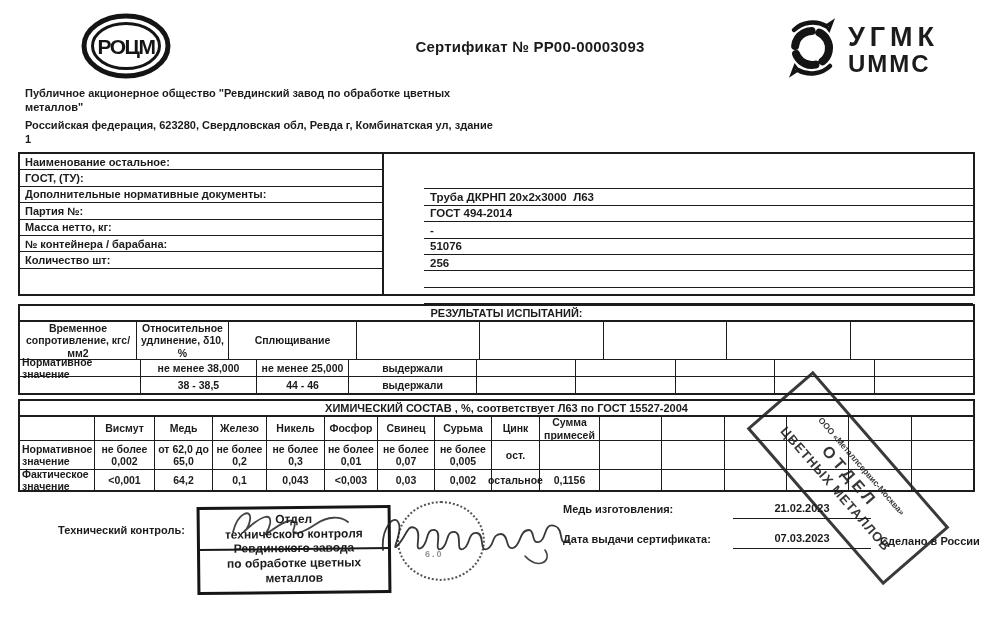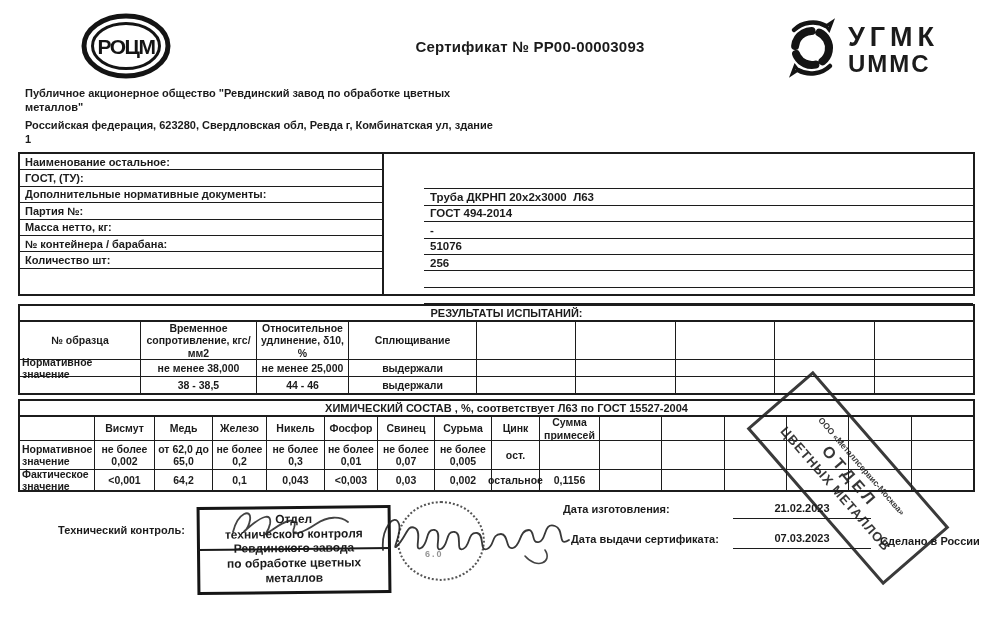--- a/index.html
+++ b/index.html
@@ -65,21 +65,21 @@
   .otk-strike { position:absolute; left:-2px; right:-2px; top:39px; border-top:2.2px solid #1a1a1a; }
   .circle-stamp { position:absolute; left:397px; top:501px; width:88px; height:80px; border:2.5px dotted #2b2b2b;
                   border-radius:50%; opacity:.8; }
   .circle-mark { position:absolute; left:26px; top:46px; font-size:9px; font-weight:700; opacity:.6; letter-spacing:2px; }
   .sig-svg { position:absolute; left:375px; top:498px; z-index:3; }
   .otk-sig-svg { position:absolute; left:228px; top:502px; z-index:3; }
 
   .date-label-1 { position:absolute; left:563px; top:503px; font-size:11px; font-weight:700; }
   .date-value-1 { position:absolute; left:733px; top:502px; width:138px; height:17px; text-align:center;
                   font-size:11px; font-weight:700; border-bottom:1.6px solid #1c1c1c; }
-  .date-label-2 { position:absolute; left:563px; top:533px; font-size:11px; font-weight:700;margin-left:8px; }
+  .date-label-2 { position:absolute; left:563px; top:533px; font-size:11px; font-weight:700; }
   .date-value-2 { position:absolute; left:733px; top:532px; width:138px; height:17px; text-align:center;
                   font-size:11px; font-weight:700; border-bottom:1.6px solid #1c1c1c; }
   .made-in { position:absolute; left:880px; top:535px; font-size:11px; font-weight:700; }
 
   .diag-stamp { position:absolute; left:744px; top:434px; width:208px; height:88px; border:3px solid #1f1f1f;
                 transform:rotate(49deg); transform-origin:center; display:flex; flex-direction:column;
                 align-items:center; justify-content:center; gap:2px; opacity:.88; z-index:4; }
   .diag-stamp .d1 { font-size:8.5px; font-weight:700; white-space:nowrap; }
   .diag-stamp .d2 { font-size:16px; font-weight:800; letter-spacing:4px; }
   .diag-stamp .d3 { font-size:13px; font-weight:800; letter-spacing:1px; white-space:nowrap; }
@@ -141,21 +141,20 @@
       <div class="irow">51076</div>
       <div class="irow">256</div>
       <div class="irow"></div>
       <div class="irow"></div>
     </div>
   </div>
 
   <div class="tbl results">
     <div class="tbl-title">РЕЗУЛЬТАТЫ ИСПЫТАНИЙ:</div>
     <div class="trow thead">
-      <div class="tc hd r0">№ образца</div>
       <div class="tc hd r1">Временное сопротивление, кгс/мм2</div>
       <div class="tc hd r2">Относительное удлинение, δ10, %</div>
       <div class="tc hd r3">Сплющивание</div>
       <div class="tc fill"></div>
       <div class="tc fill"></div>
       <div class="tc fill"></div>
       <div class="tc fill"></div>
       <div class="tc fill"></div>
     </div>
     <div class="trow drow">
@@ -257,21 +256,21 @@
 
   <div class="circle-stamp">
     <div class="circle-mark">6.0</div>
   </div>
 
   <svg class="sig-svg" width="210" height="75" viewBox="0 0 210 75">
     <path d="M8,52 C6,30 20,14 24,26 C27,36 16,54 22,48 C32,38 32,26 40,30 C48,34 38,54 46,50 C54,46 50,30 60,32 C68,34 58,54 66,51 C74,48 70,32 80,34 C88,36 80,54 88,51 C96,48 92,34 102,35 C110,36 104,54 112,51 C120,48 116,36 126,36 C134,36 130,52 138,50 C146,48 144,32 154,32 C160,32 156,46 164,44 C172,42 168,24 180,28 C190,31 182,50 194,42" fill="none" stroke="#222" stroke-width="1.8" opacity="0.9" stroke-linecap="round"></path>
     <path d="M150,58 C162,72 178,64 170,52" fill="none" stroke="#222" stroke-width="1.6" opacity="0.85" stroke-linecap="round"></path>
   </svg>
 
-  <div class="date-label-1">Дата изготовления:</div>
+  <div class="date-label-1">Медь изготовления:</div>
   <div class="date-value-1">21.02.2023</div>
   <div class="date-label-2">Дата выдачи сертификата:</div>
   <div class="date-value-2">07.03.2023</div>
   <div class="made-in">Сделано в России</div>
 
   <div class="diag-stamp">
     <div class="d1">ООО «Металлсервис-Москва»</div>
     <div class="d2">ОТДЕЛ</div>
     <div class="d3">ЦВЕТНЫХ МЕТАЛЛОВ</div>
   </div>

